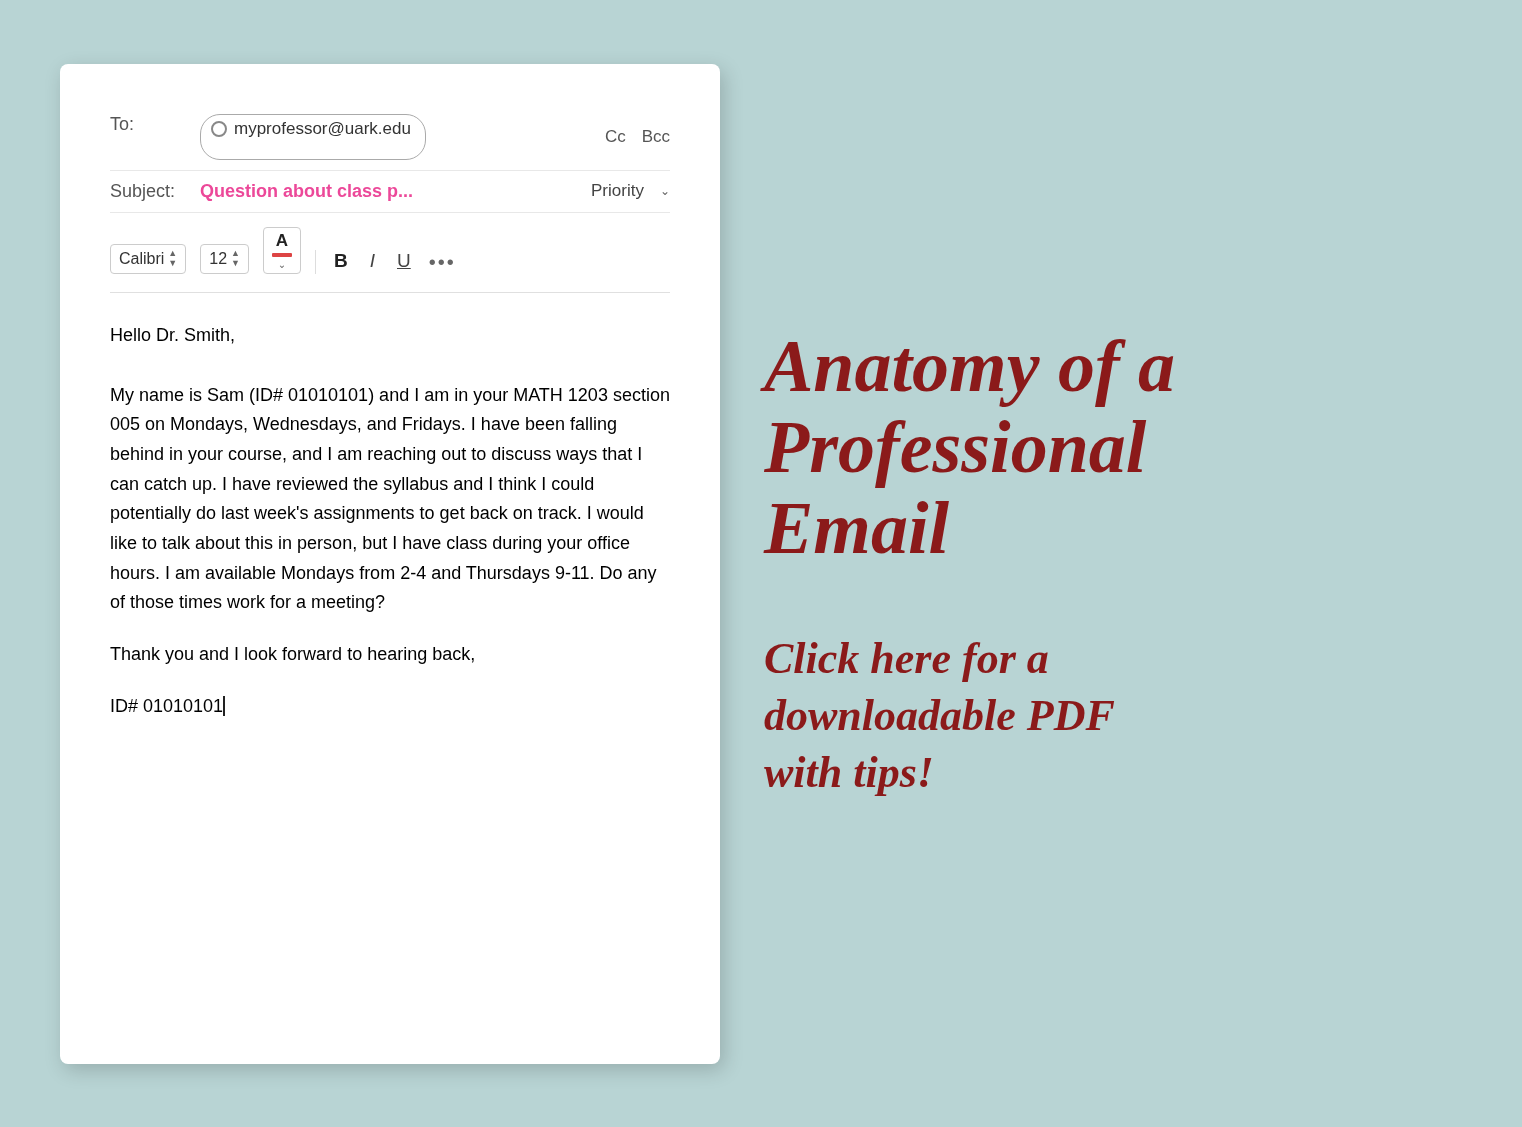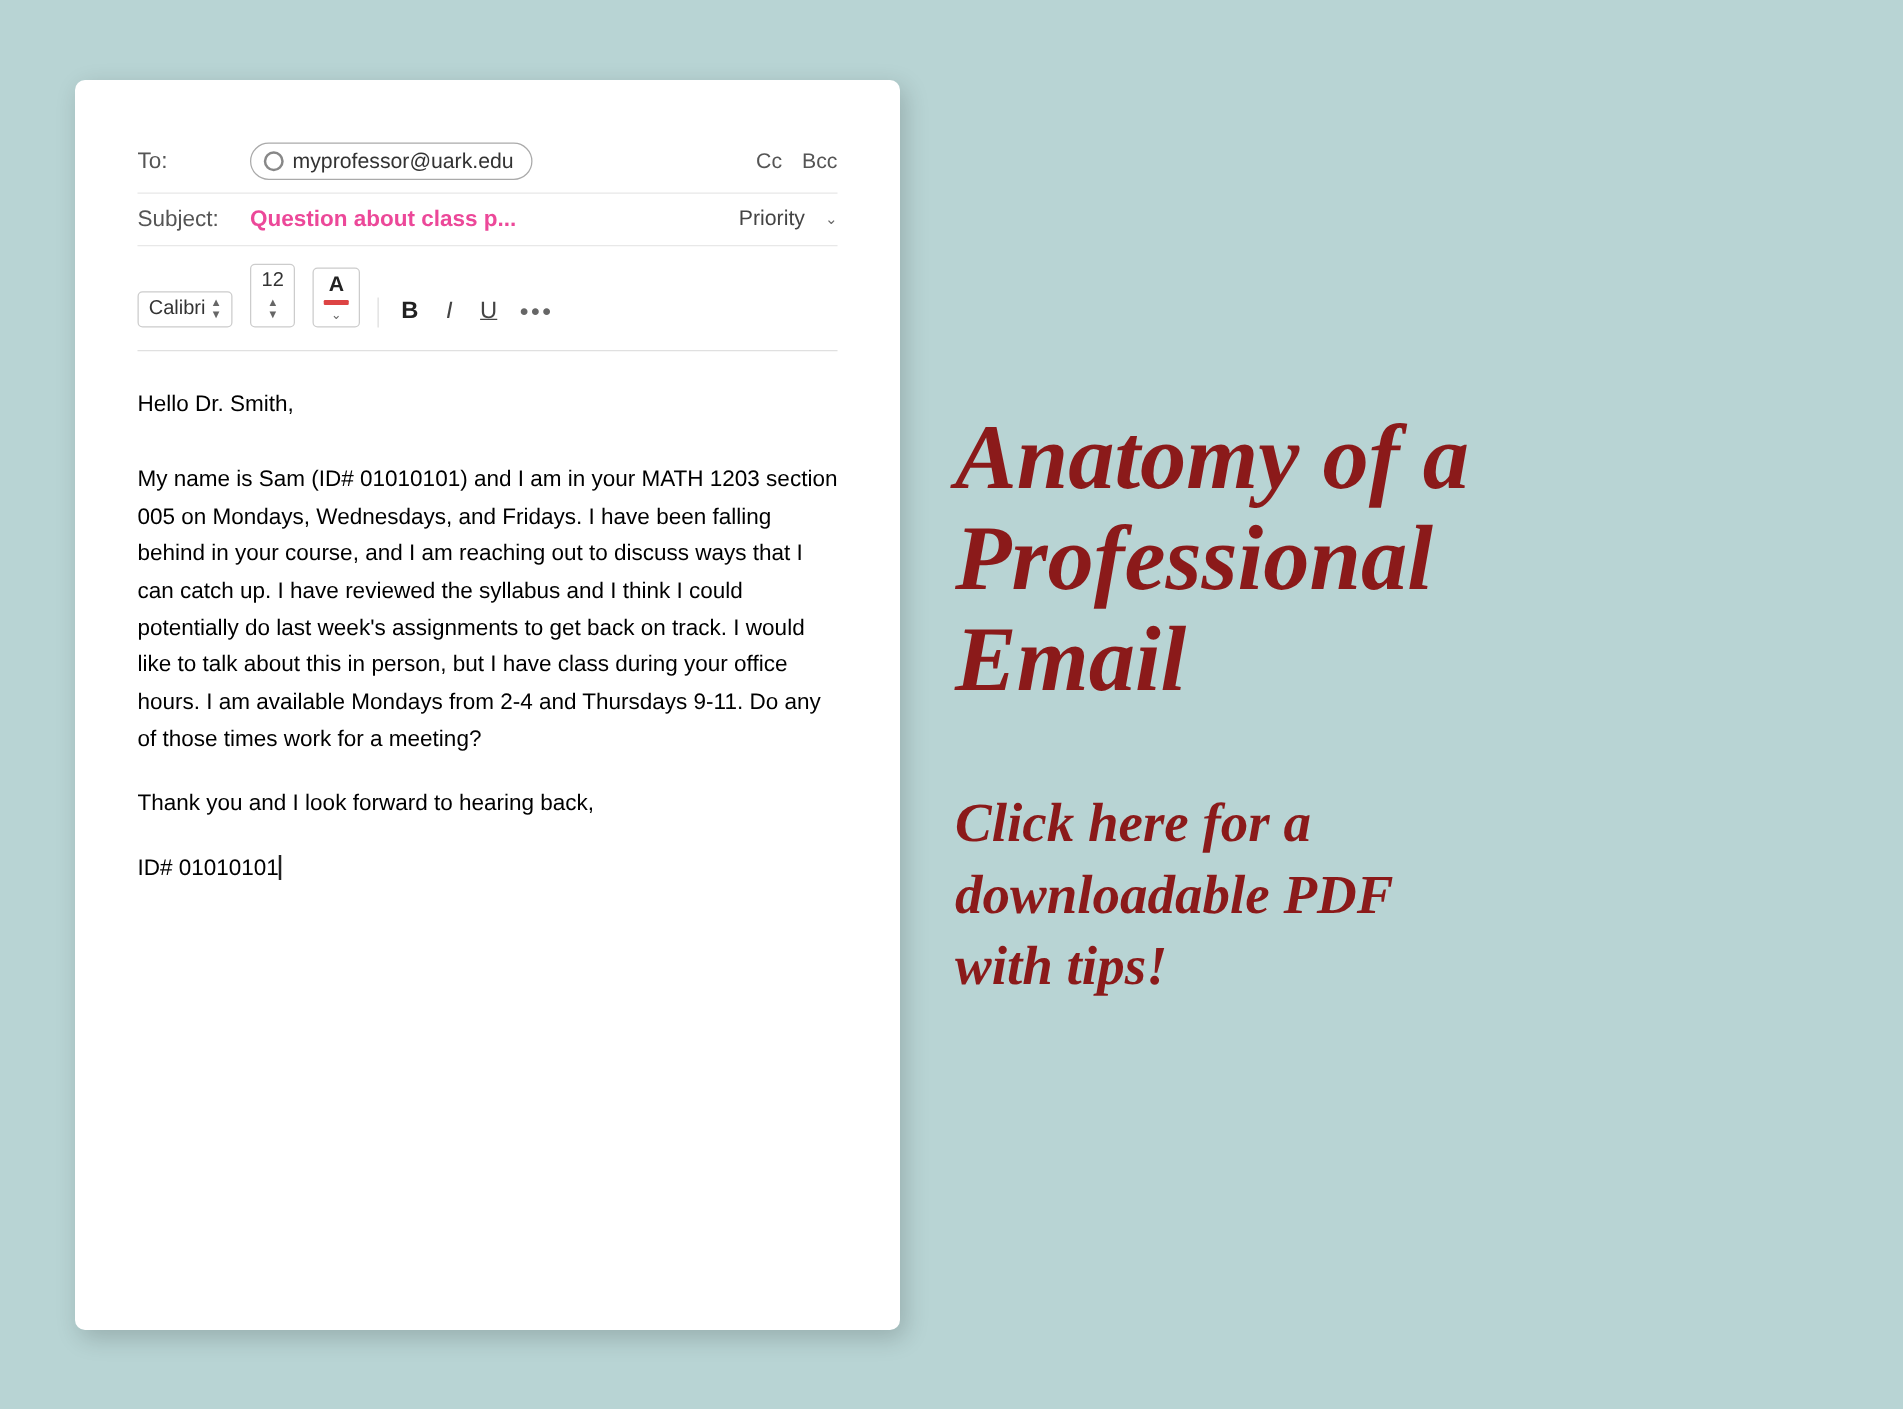--- a/index.html
+++ b/index.html
@@ -34,21 +34,21 @@
       box-shadow: 4px 6px 20px rgba(0,0,0,0.18);
       width: 660px;
       min-height: 1000px;
       padding: 40px 50px 60px 50px;
       flex-shrink: 0;
       position: relative;
     }
 
     .email-row {
       display: flex;
-      align-items: center;
+      align-items: flex-start;
       padding: 10px 0;
       border-bottom: 1px solid #e8e8e8;
     }
 
     .email-row:last-child {
       border-bottom: none;
     }
 
     .row-label {
       font-size: 18px;
@@ -62,21 +62,21 @@
       align-items: center;
       flex: 1;
       gap: 12px;
     }
 
     .to-pill {
       display: flex;
       align-items: center;
       border: 1.5px solid #aaa;
       border-radius: 20px;
-      padding: 4px 14px 4px 10px;
+      padding: 4px 14px 20px 10px;
       font-size: 17px;
       color: #333;
       gap: 7px;
     }
 
     .to-pill .circle-icon {
       width: 16px;
       height: 16px;
       border: 2px solid #888;
       border-radius: 50%;
@@ -151,21 +151,20 @@
     }
 
     .font-size-wrapper {
       display: flex;
       align-items: center;
       border: 1px solid #ccc;
       border-radius: 4px;
       padding: 4px 8px;
       gap: 4px;
       cursor: pointer;
-      flex-direction: column;
     }
 
     .font-size-val {
       font-size: 16px;
       color: #333;
     }
 
     .text-color-btn {
       display: flex;
       flex-direction: column;

